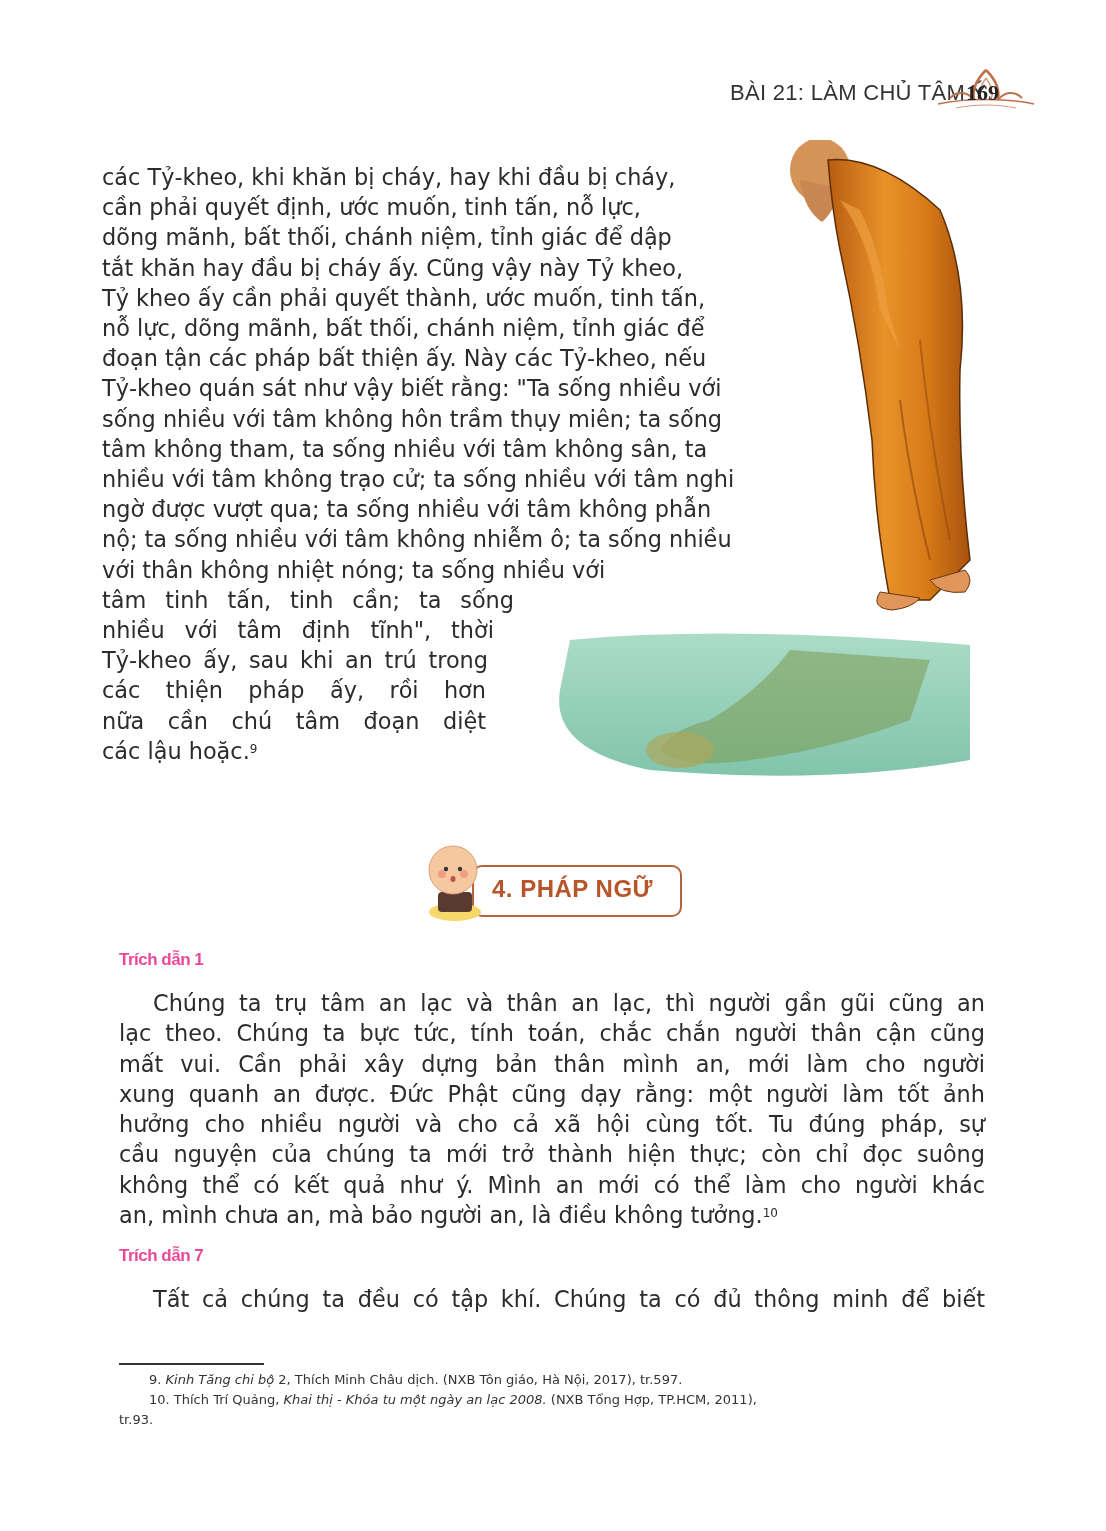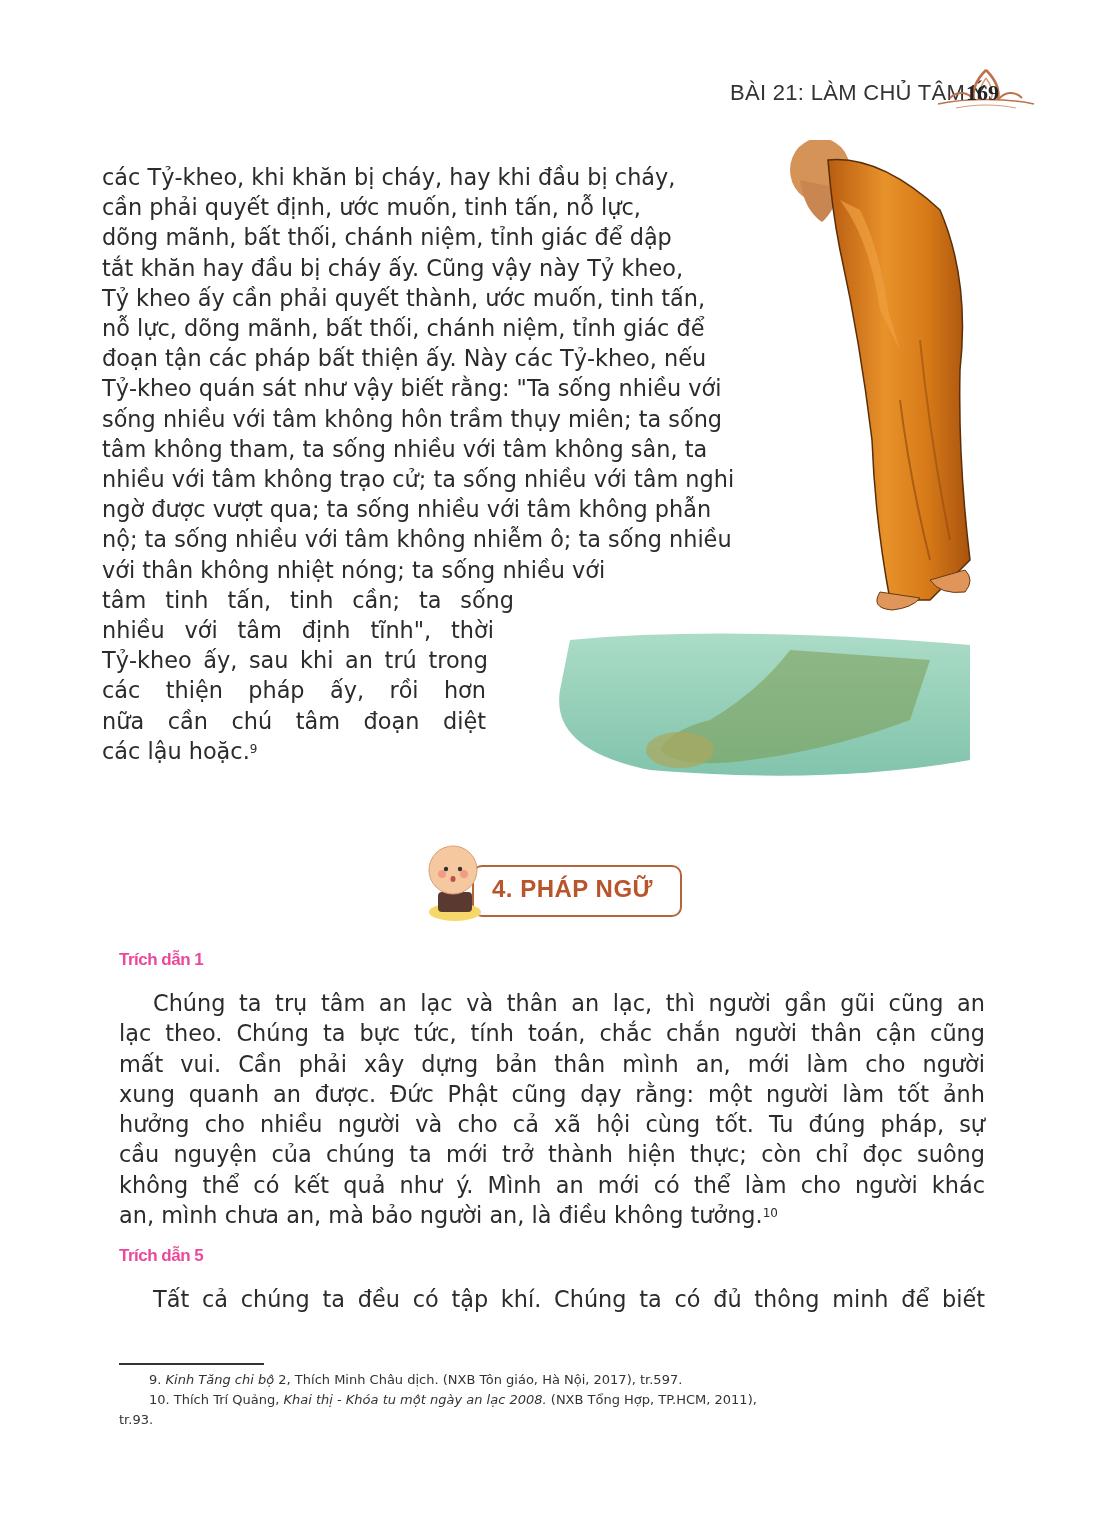--- a/index.html
+++ b/index.html
@@ -123,21 +123,21 @@
   <span class="line just" style="padding-left:34px; width:832px">Chúng ta trụ tâm an lạc và thân an lạc, thì người gần gũi cũng an</span>
   <span class="line just">lạc theo. Chúng ta bực tức, tính toán, chắc chắn người thân cận cũng</span>
   <span class="line just">mất vui. Cần phải xây dựng bản thân mình an, mới làm cho người</span>
   <span class="line just">xung quanh an được. Đức Phật cũng dạy rằng: một người làm tốt ảnh</span>
   <span class="line just">hưởng cho nhiều người và cho cả xã hội cùng tốt. Tu đúng pháp, sự</span>
   <span class="line just">cầu nguyện của chúng ta mới trở thành hiện thực; còn chỉ đọc suông</span>
   <span class="line just">không thể có kết quả như ý. Mình an mới có thể làm cho người khác</span>
   <span class="line"><span>an, mình chưa an, mà bảo người an, là điều không tưởng.</span><sup>10</sup></span>
 </div>
 
-<div class="heading" style="top:1246px;">Trích dẫn 5</div>
+<div class="heading" style="top:1246px;">Trích dẫn 7</div>
 <div class="body2" style="top:1284px;">
   <span class="line just" style="padding-left:34px; width:832px">Tất cả chúng ta đều có tập khí. Chúng ta có đủ thông minh để biết</span>
 </div>
 
 <div class="fn-rule"></div>
 <div class="footnotes">
   <span class="fn indent">
     <span>9.</span>
     <em>Kinh Tăng chi bộ</em><span> 2, Thích Minh Châu dịch. (NXB Tôn giáo, Hà Nội, 2017), tr.597.</span>
   </span>

